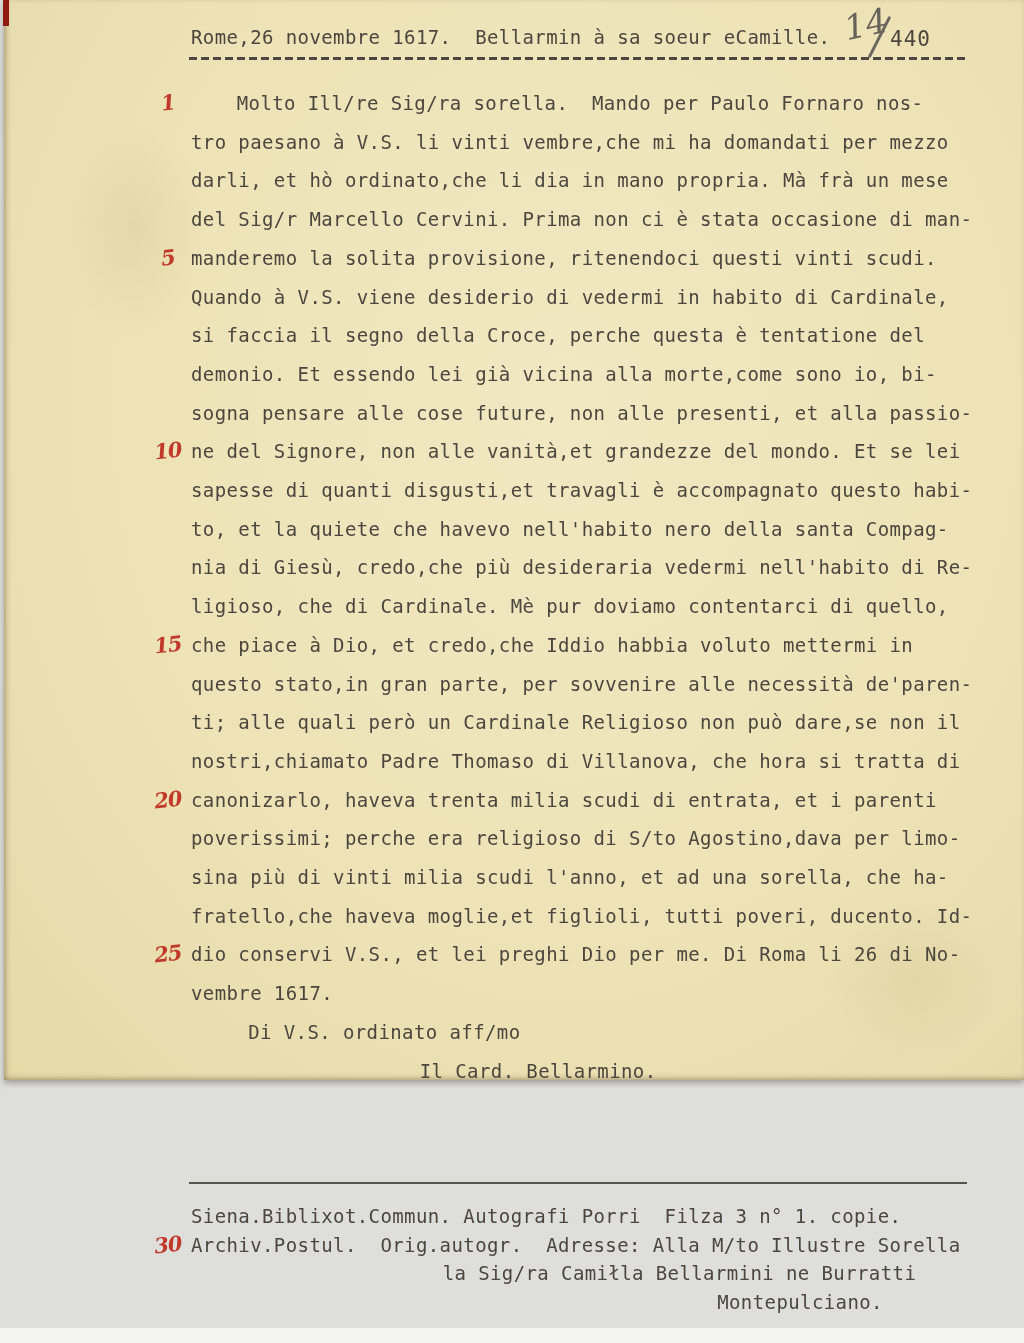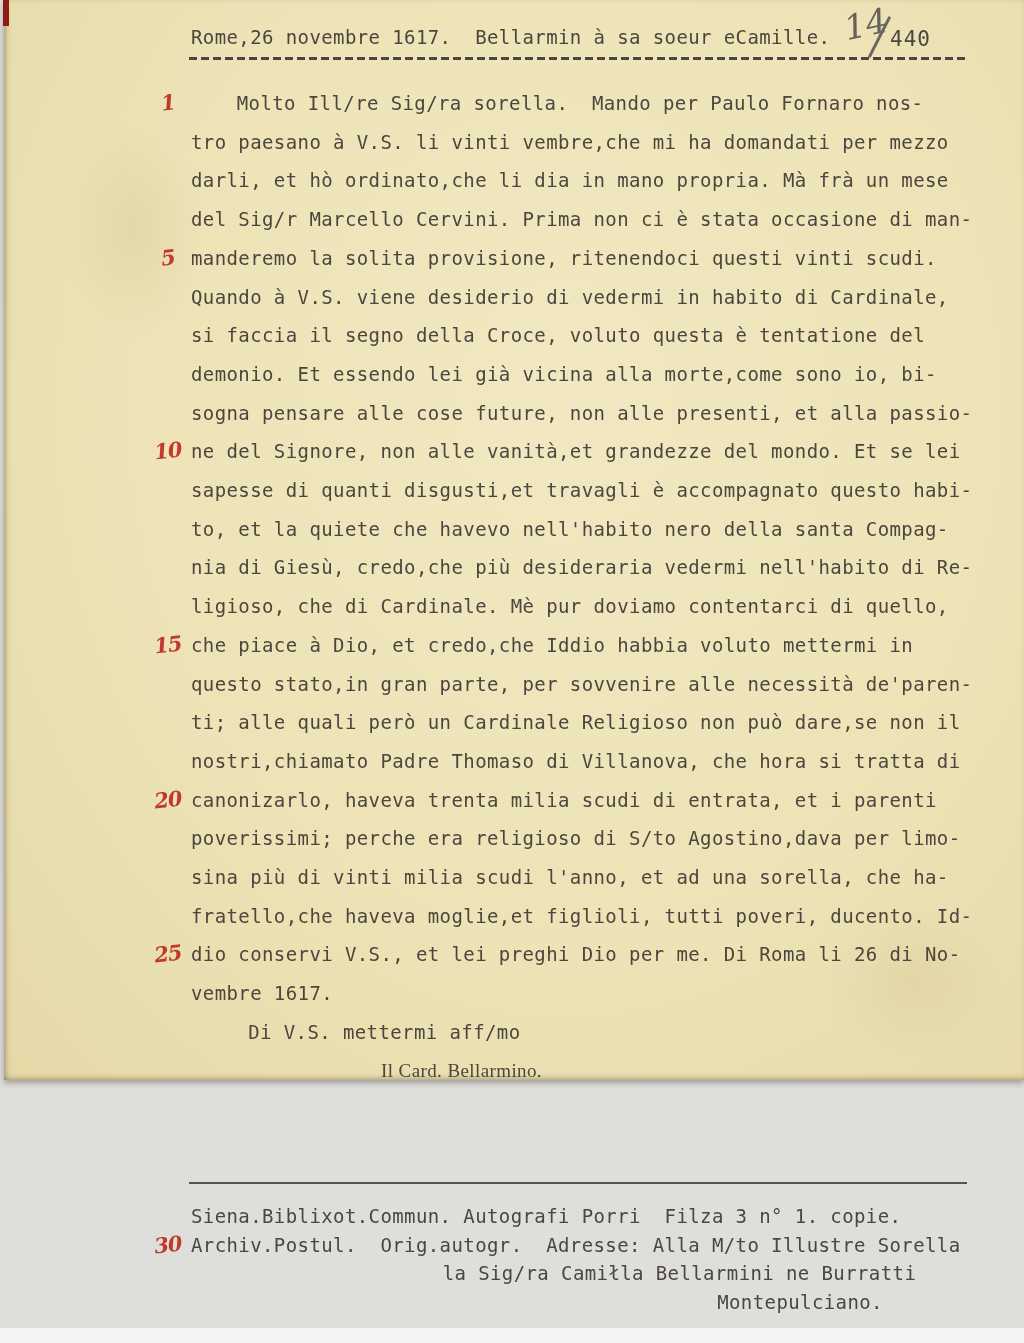--- a/index.html
+++ b/index.html
@@ -74,40 +74,40 @@
   <div class="page-num-hand">14</div>
   <div class="pen-slash"></div>
 
   <div class="body-block">
       <div class="tline" style="padding-left: 4ch;"><span class="lnum">1</span><span>Molto Ill/re Sig/ra sorella.  Mando per Paulo Fornaro nos-</span></div>
       <div class="tline"><span>tro paesano à V.S. li vinti vembre,che mi ha domandati per mezzo</span></div>
       <div class="tline"><span>darli, et hò ordinato,che li dia in mano propria. Mà frà un mese</span></div>
       <div class="tline"><span>del Sig/r Marcello Cervini. Prima non ci è stata occasione di man-</span></div>
       <div class="tline"><span class="lnum">5</span><span>manderemo la solita provisione, ritenendoci questi vinti scudi.</span></div>
       <div class="tline"><span>Quando à V.S. viene desiderio di vedermi in habito di Cardinale,</span></div>
-      <div class="tline"><span>si faccia il segno della Croce, voluto questa è tentatione del</span></div>
+      <div class="tline"><span>si faccia il segno della Croce, perche questa è tentatione del</span></div>
       <div class="tline"><span>demonio. Et essendo lei già vicina alla morte,come sono io, bi-</span></div>
       <div class="tline"><span>sogna pensare alle cose future, non alle presenti, et alla passio-</span></div>
       <div class="tline"><span class="lnum">10</span><span>ne del Signore, non alle vanità,et grandezze del mondo. Et se lei</span></div>
       <div class="tline"><span>sapesse di quanti disgusti,et travagli è accompagnato questo habi-</span></div>
       <div class="tline"><span>to, et la quiete che havevo nell'habito nero della santa Compag-</span></div>
       <div class="tline"><span>nia di Giesù, credo,che più desideraria vedermi nell'habito di Re-</span></div>
       <div class="tline"><span>ligioso, che di Cardinale. Mè pur doviamo contentarci di quello,</span></div>
       <div class="tline"><span class="lnum">15</span><span>che piace à Dio, et credo,che Iddio habbia voluto mettermi in</span></div>
       <div class="tline"><span>questo stato,in gran parte, per sovvenire alle necessità de'paren-</span></div>
       <div class="tline"><span>ti; alle quali però un Cardinale Religioso non può dare,se non il</span></div>
       <div class="tline"><span>nostri,chiamato Padre Thomaso di Villanova, che hora si tratta di</span></div>
       <div class="tline"><span class="lnum">20</span><span>canonizarlo, haveva trenta milia scudi di entrata, et i parenti</span></div>
       <div class="tline"><span>poverissimi; perche era religioso di S/to Agostino,dava per limo-</span></div>
       <div class="tline"><span>sina più di vinti milia scudi l'anno, et ad una sorella, che ha-</span></div>
       <div class="tline"><span>fratello,che haveva moglie,et figlioli, tutti poveri, ducento. Id-</span></div>
       <div class="tline"><span class="lnum">25</span><span>dio conservi V.S., et lei preghi Dio per me. Di Roma li 26 di No-</span></div>
       <div class="tline"><span>vembre 1617.</span></div>
-      <div class="tline" style="padding-left: 5ch;"><span>Di V.S. mettermi aff/mo</span></div>
-      <div class="tline" style="padding-left: 20ch; font-family: Liberation Serif, serif;"><span>Il Card. Bellarmino.</span></div>
+      <div class="tline" style="padding-left: 5ch;"><span>Di V.S. ordinato aff/mo</span></div>
+      <div class="tline" style="padding-left: 20ch;"><span>Il Card. Bellarmino.</span></div>
     </div>
 
   <div class="solid-rule"></div>
 
   <div class="footer-block">
       <div class="tline"><span>Siena.Biblixot.Commun. Autografi Porri  Filza 3 n° 1. copie.</span></div>
       <div class="tline"><span class="lnum">30</span><span>Archiv.Postul.  Orig.autogr.  Adresse: Alla M/to Illustre Sorella</span></div>
       <div class="tline" style="padding-left: 22ch;"><span>la Sig/ra Camiłla Bellarmini ne Burratti</span></div>
       <div class="tline" style="padding-left: 46ch;"><span>Montepulciano.</span></div>
     </div>

